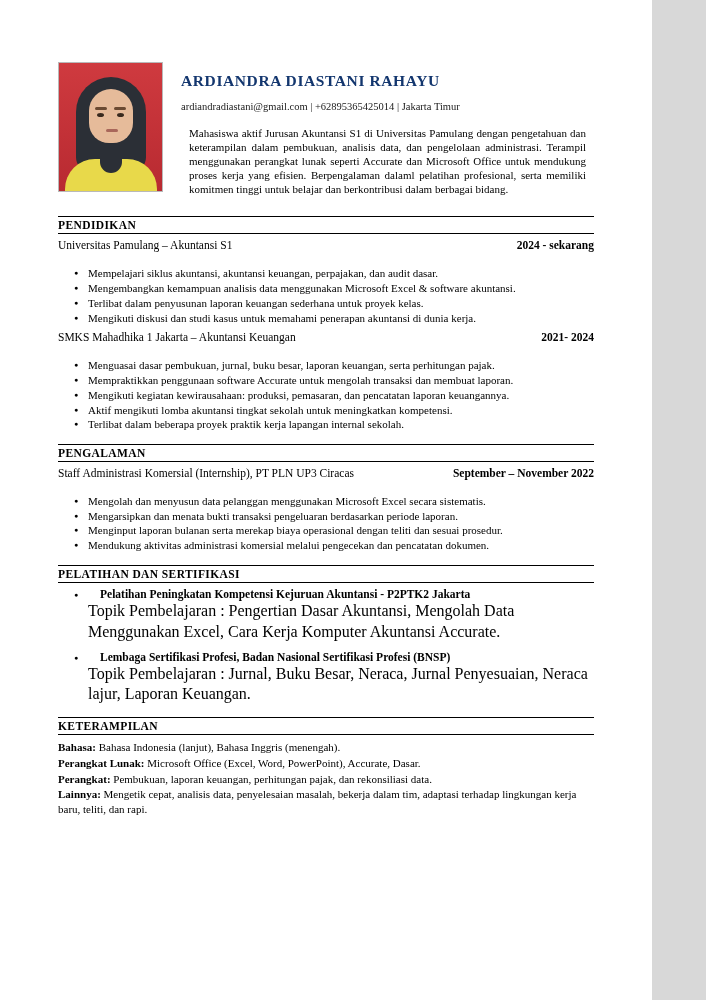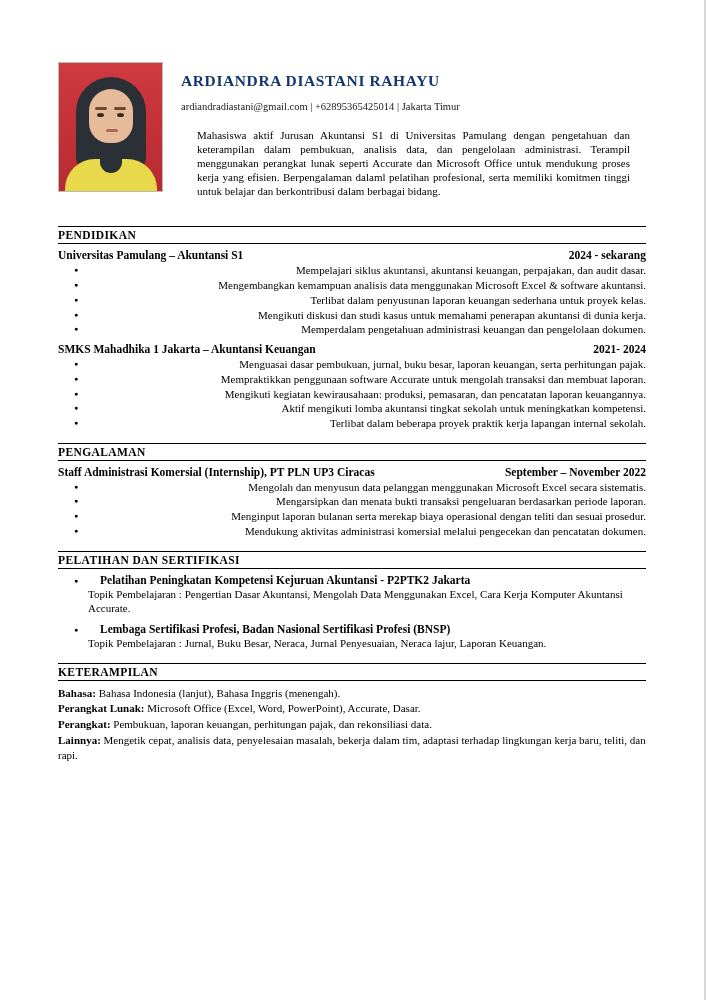--- a/index.html
+++ b/index.html
@@ -8,21 +8,21 @@
     background: #d8d8d8;
   }
   body {
     width: 706px;
     height: 1000px;
     font-family: "Liberation Serif", serif;
     overflow: hidden;
   }
   .page {
     position: relative;
-    width: 704px;
+    width: 652px;
     height: 1000px;
     background: #ffffff;
     box-sizing: border-box;
     padding: 62px 58px 0 58px;
   }
 
   
   .header {
     display: flex;
     align-items: flex-start;
@@ -127,21 +127,21 @@
   .contact {
     font-size: 10.5px;
     color: #1a1a1a;
     margin: 11px 0 14px 0;
   }
   .summary {
     font-size: 11px;
     line-height: 1.28;
     text-align: justify;
     color: #000;
-    margin: 16px;
+    margin: 8px;
   }
 
   
   .section {
     margin-top: 12px;
   }
   .section-title {
     font-size: 11.5px;
     font-weight: bold;
     letter-spacing: 0.4px;
@@ -163,34 +163,33 @@
     margin-bottom: 6px;
   }
   .entry-head {
     display: flex;
     justify-content: space-between;
     align-items: baseline;
     gap: 12px;
   }
   .entry-title {
     font-size: 11.5px;
-    font-weight: bold;
+    font-weight: normal;
     color: #000;
   }
   .entry-date {
     font-size: 11.5px;
     font-weight: bold;
     color: #000;
     white-space: nowrap;
   }
   ul.bullets {
     list-style: none;
-    margin: 2px 0 0 0;
+    margin: 15px 0 0 0;
     padding: 0 0 0 16px;
-    text-align: right;
   }
   ul.bullets li {
     position: relative;
     font-size: 11px;
     line-height: 1.34;
     color: #000;
     padding-left: 14px;
     margin-bottom: 0;
   }
   ul.bullets li::before {
@@ -224,21 +223,21 @@
     color: #000;
   }
   .training-title {
     font-size: 11.5px;
     font-weight: bold;
     color: #000;
     display: block;
     margin-left: 12px;
   }
   .training-desc {
-    font-size: 11px;
+    font-size: 16px;
     line-height: 1.3;
     color: #000;
     display: block;
     margin-top: 1px;
   }
 
   
   .skill-line {
     font-size: 11px;
     line-height: 1.34;
@@ -283,21 +282,20 @@
     <div class="entry">
       <div class="entry-head">
         <span class="entry-title">Universitas Pamulang – Akuntansi S1</span>
         <span class="entry-date">2024 - sekarang</span>
       </div>
       <ul class="bullets">
         <li>Mempelajari siklus akuntansi, akuntansi keuangan, perpajakan, dan audit dasar.</li>
         <li>Mengembangkan kemampuan analisis data menggunakan Microsoft Excel &amp; software akuntansi.</li>
         <li>Terlibat dalam penyusunan laporan keuangan sederhana untuk proyek kelas.</li>
         <li>Mengikuti diskusi dan studi kasus untuk memahami penerapan akuntansi di dunia kerja.</li>
-        <li>Memperdalam pengetahuan administrasi keuangan dan pengelolaan dokumen.</li>
       </ul>
     </div>
 
     <div class="entry">
       <div class="entry-head">
         <span class="entry-title">SMKS Mahadhika 1 Jakarta – Akuntansi Keuangan</span>
         <span class="entry-date">2021- 2024</span>
       </div>
       <ul class="bullets">
         <li>Menguasai dasar pembukuan, jurnal, buku besar, laporan keuangan, serta perhitungan pajak.</li>

